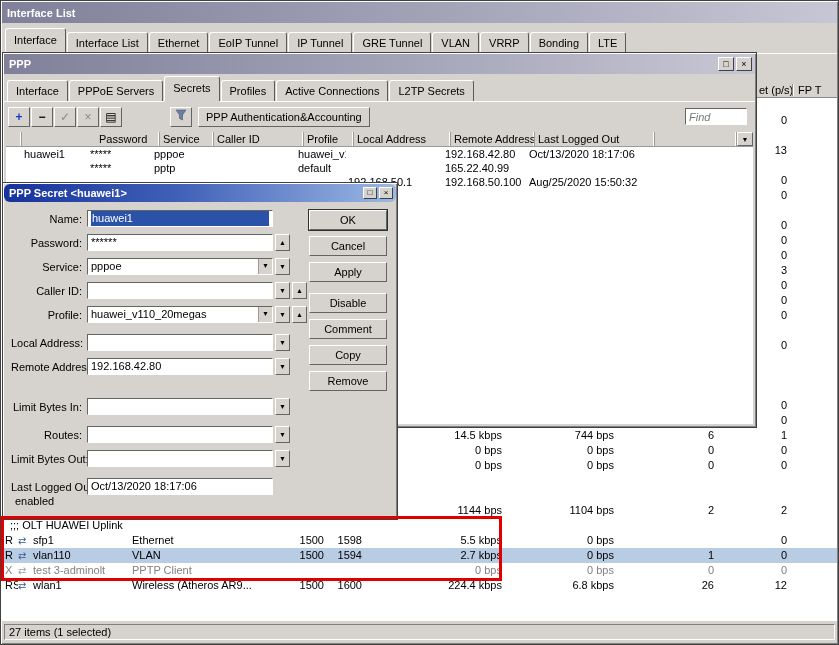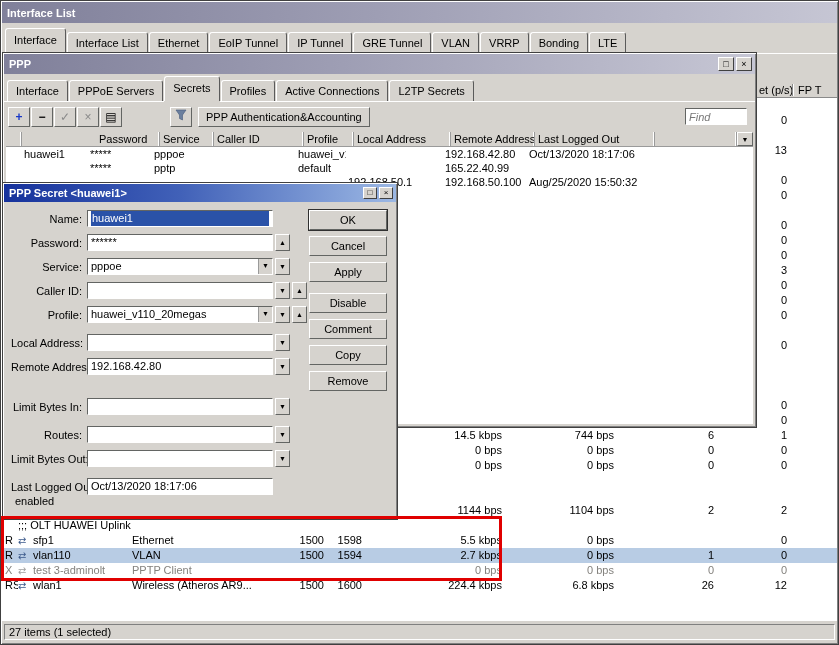--- a/index.html
+++ b/index.html
@@ -10,21 +10,21 @@
   }
   * { box-sizing:border-box; }
   #screen { position:relative; width:839px; height:645px; background:#d6d3ce; overflow:hidden; }
 
   .window { position:absolute; background:#d6d3ce; border:1px solid #404040;
             box-shadow: inset 1px 1px 0 #ffffff, inset -1px -1px 0 #808080; }
 
   .titlebar { position:absolute; left:1px; top:1px; right:1px; height:20px;
               display:flex; align-items:center; padding:0 3px 0 5px;
               color:#fff; font-weight:bold; white-space:nowrap; overflow:hidden; }
-  .titlebar.active   { background:linear-gradient(90deg,#16329c 0%,#4161b8 45%,#9cb8e4 100%); }
+  .titlebar.active   { background:linear-gradient(90deg,#16329c 0%,#4161b8 45%,#9cb8e4 100%);border-radius:6px; }
   .titlebar.inactive { background:linear-gradient(90deg,#80809a 0%,#9e9eb4 45%,#c6c6d4 100%); }
   .titlebar .title { flex:1; }
   .tbtn { width:16px; height:14px; margin-left:2px; background:#d6d3ce; color:#000;
           font-size:9px; line-height:12px; text-align:center; font-weight:normal;
           border-top:1px solid #fff; border-left:1px solid #fff;
           border-right:1px solid #404040; border-bottom:1px solid #404040; }
   .tbtn.small { width:14px; height:12px; line-height:10px; font-size:8px; }
 
   .tabbar { position:absolute; display:flex; align-items:flex-end; padding-left:3px; }
   .tab { height:21px; line-height:20px; padding:0 8px; margin-right:1px; background:#d6d3ce;
@@ -57,21 +57,21 @@
   .if-icon { font-size:10px; color:#3c5a8c; }
   .c-name { width:99px; }
   .c-type { width:148px; }
   .c-mtu  { width:46px; text-align:right; padding-right:2px; }
   .c-l2   { width:38px; text-align:right; padding-right:2px; }
   .c-tx   { width:140px; text-align:right; padding-right:2px; }
   .c-rx   { width:112px; text-align:right; padding-right:2px; }
   .c-txp  { width:100px; text-align:right; padding-right:2px; }
   .c-rxp  { width:73px; text-align:right; padding-right:2px; }
   .c-fp   { flex:1; }
-  .c-comment { flex:1; padding-left:16px; }
+  .c-comment { flex:1; padding-left:8px; }
   #bg-status { position:absolute; left:1px; bottom:1px; right:1px; height:22px; background:#d6d3ce; }
   .status-inner { position:absolute; left:2px; right:2px; top:3px; height:16px; line-height:14px;
                   padding-left:4px; border:1px solid; border-color:#808080 #fff #fff #808080; }
 
   
   #ppp-window { left:2px; top:52px; width:755px; height:376px; z-index:10; }
   #ppp-tabbar { left:1px; top:21px; right:1px; height:27px; }
   #ppp-toolbar { position:absolute; left:1px; top:48px; right:1px; height:31px;
                  background:#d6d3ce; border-top:1px solid #fff; }
   .ibtn { position:absolute; top:5px; width:22px; height:20px; background:#d6d3ce;

